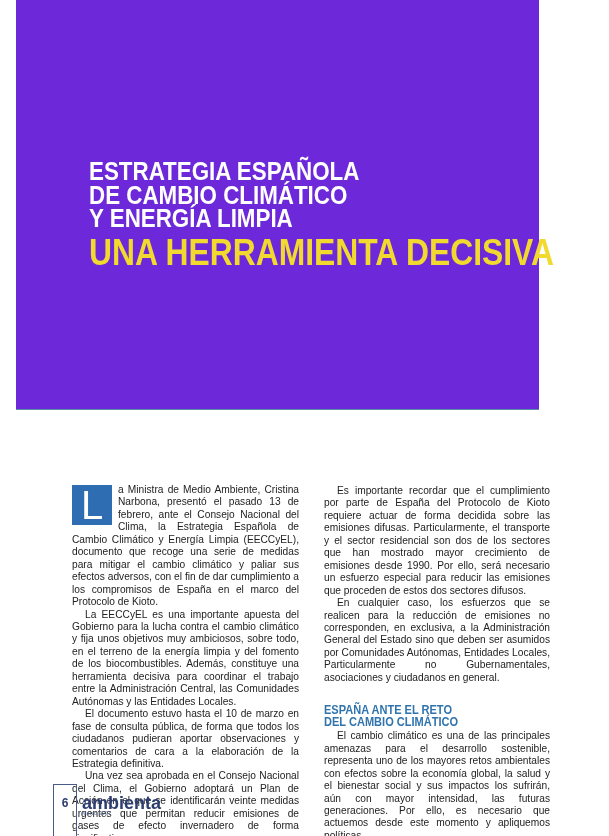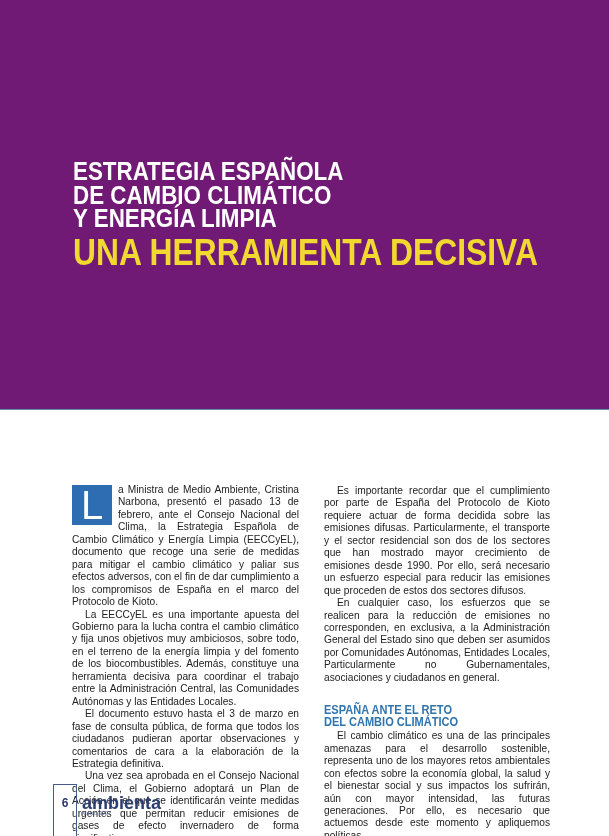--- a/index.html
+++ b/index.html
@@ -2,22 +2,22 @@
 <html><head>
 <meta charset="utf-8">
 <style>
   html, body { margin: 0; padding: 0; }
   body {
     width: 609px; height: 836px; overflow: hidden;
     background: #ffffff; position: relative;
     font-family: "Liberation Sans", sans-serif;
   }
   .hero {
-    position: absolute; left: 0; top: 0; width: 609px; height: 409px;
-    background: #701a75;
+    position: absolute; left: 16px; top: 0; width: 523px; height: 409px;
+    background: #6d28d9;
     border-bottom: 1px solid #5a8fa8;
   }
   .title-block {
     position: absolute; left: 73px; top: 160px;
     font-family: "Liberation Sans", sans-serif;
     font-weight: bold;
     transform: scaleX(0.86); transform-origin: left top;
   }
   .title-line {
     color: #ffffff; font-size: 26px; line-height: 23.5px;
@@ -71,21 +71,21 @@
     <div class="title-line">ESTRATEGIA ESPAÑOLA</div>
     <div class="title-line">DE CAMBIO CLIMÁTICO</div>
     <div class="title-line">Y ENERGÍA LIMPIA</div>
     <div class="subtitle-line">UNA HERRAMIENTA DECISIVA</div>
   </div>
 </div>
 
 <div class="col col-left">
   <p class="first"><span class="dropcap">L</span><span>a Ministra de Medio Ambiente, Cristina Narbona, presentó el pasado 13 de febrero, ante el Consejo Nacional del Clima, la Estrategia Española de Cambio Climático y Energía Limpia (EECCyEL), documento que recoge una serie de medidas para mitigar el cambio climático y paliar sus efectos adversos, con el fin de dar cumplimiento a los compromisos de España en el marco del Protocolo de Kioto.</span></p>
   <p>La EECCyEL es una importante apuesta del Gobierno para la lucha contra el cambio climático y fija unos objetivos muy ambiciosos, sobre todo, en el terreno de la energía limpia y del fomento de los biocombustibles. Además, constituye una herramienta decisiva para coordinar el trabajo entre la Administración Central, las Comunidades Autónomas y las Entidades Locales.</p>
-  <p>El documento  estuvo hasta el 3 de marzo en fase de consulta pública, de forma que todos los ciudadanos pudieran aportar observaciones y comentarios de cara a la elaboración de la Estrategia definitiva.</p>
+  <p>El documento  estuvo hasta el 10 de marzo en fase de consulta pública, de forma que todos los ciudadanos pudieran aportar observaciones y comentarios de cara a la elaboración de la Estrategia definitiva.</p>
   <p>Una vez sea aprobada en el Consejo Nacional del Clima, el Gobierno adoptará un Plan de Acción en el que se identificarán veinte medidas urgentes que permitan reducir emisiones de gases de efecto invernadero de forma significativa.</p>
 </div>
 
 <div class="col col-right">
   <p>Es importante recordar que el cumplimiento por parte de España del Protocolo de Kioto requiere actuar de forma decidida sobre las emisiones difusas. Particularmente, el transporte y el sector residencial son dos de los sectores que han mostrado mayor crecimiento de emisiones desde 1990. Por ello, será necesario un esfuerzo especial para reducir las emisiones que proceden de estos dos sectores difusos.</p>
   <p>En cualquier caso, los esfuerzos que se realicen para la reducción de emisiones no corresponden, en exclusiva, a la Administración General del Estado  sino que deben ser asumidos por Comunidades Autónomas, Entidades Locales, Particularmente no Gubernamentales, asociaciones y ciudadanos en general.</p>
   <div class="section-heading">
     <div>ESPAÑA ANTE EL RETO</div>
     <div>DEL CAMBIO CLIMÁTICO</div>
   </div>

